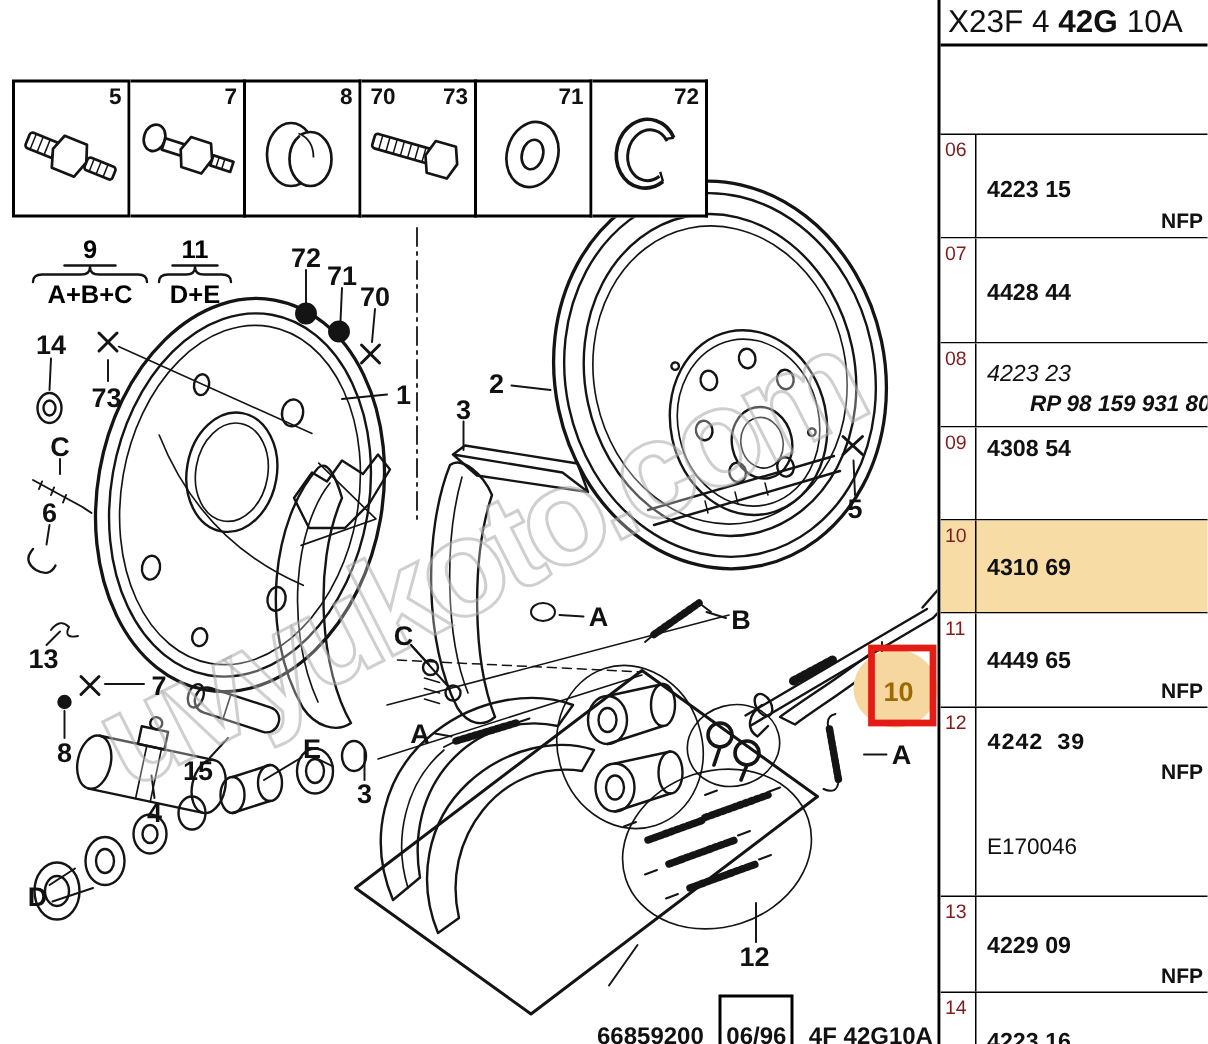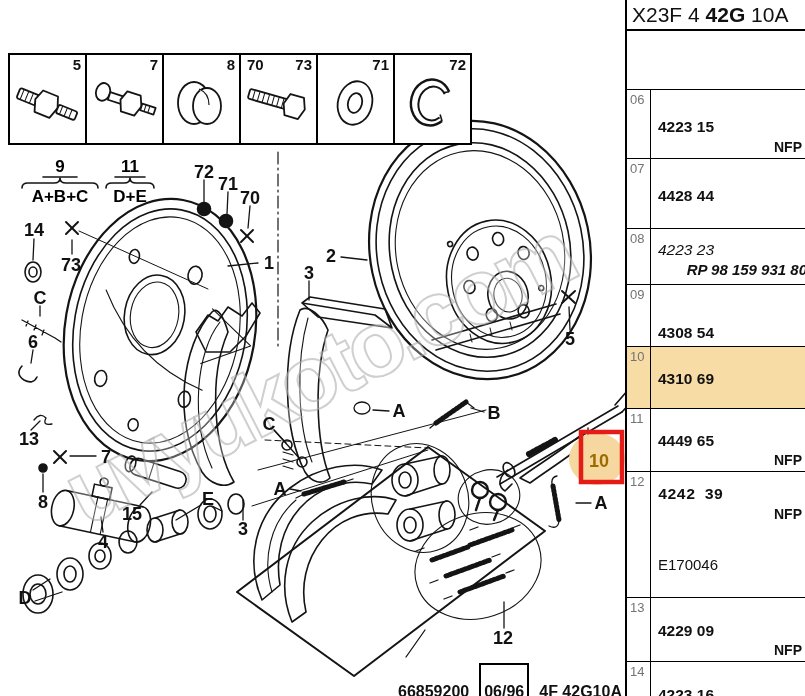--- a/index.html
+++ b/index.html
@@ -21,21 +21,21 @@
   #date-box{border:2px solid #000;padding:17px 3px;line-height:20px;}
   
   #catalog-panel{position:absolute;left:625px;top:0;width:180px;height:696px;
                  border-left:2px solid #000;background:#fff;}
   #catalog-header{height:29px;border-bottom:2px solid #000;font-size:21px;
                   padding-left:5px;line-height:29px;white-space:nowrap;overflow:hidden;}
   #catalog-header b{font-weight:bold;}
   #parts-table{position:absolute;left:0;top:89px;width:180px;height:607px;overflow:hidden;
                border-top:1px solid #000;}
   .p-row{display:flex;border-bottom:1px solid #000;box-sizing:border-box;position:relative;background:#fff;}
-  .p-ref{width:24px;border-right:1px solid #000;font-size:13px;color:#737373;
+  .p-ref{width:24px;border-right:1px solid #000;font-size:13px;color:#7f1d1d;
          padding:2px 0 0 3px;box-sizing:border-box;flex:none;}
   .p-cell{flex:1;position:relative;}
   .p-part{position:absolute;left:7px;font-size:15.5px;font-weight:bold;white-space:nowrap;}
   .p-part.italic{font-weight:normal;font-style:italic;}
   .p-nfp{position:absolute;right:5px;bottom:3px;font-size:14px;font-weight:bold;}
   .p-rp{position:absolute;right:0;font-size:15px;font-weight:bold;font-style:italic;white-space:nowrap;}
   .p-extra{position:absolute;left:7px;font-size:15px;font-weight:normal;}
 </style>
 </head>
 <body>
@@ -385,21 +385,21 @@
       <div class="p-row" style="height: 56px;">
         <div class="p-ref">08</div>
         <div class="p-cell">
           <div class="p-part italic" style="top: 12px;">4223 23</div>
           <div class="p-rp" style="top: 32px;">RP 98 159 931 80</div>
         </div>
       </div>
       <div class="p-row" style="height: 62px;">
         <div class="p-ref">09</div>
         <div class="p-cell">
-          <div class="p-part" style="top: 39px; text-align: center;">4308 54</div>
+          <div class="p-part" style="top: 6px; text-align: center;">4308 54</div>
         </div>
       </div>
       <div class="p-row" style="height: 62px; background: rgb(248, 220, 166);">
         <div class="p-ref">10</div>
         <div class="p-cell">
           <div class="p-part" style="top: 23px;">4310 69</div>
         </div>
       </div>
       <div class="p-row" style="height: 63px;">
         <div class="p-ref">11</div>

